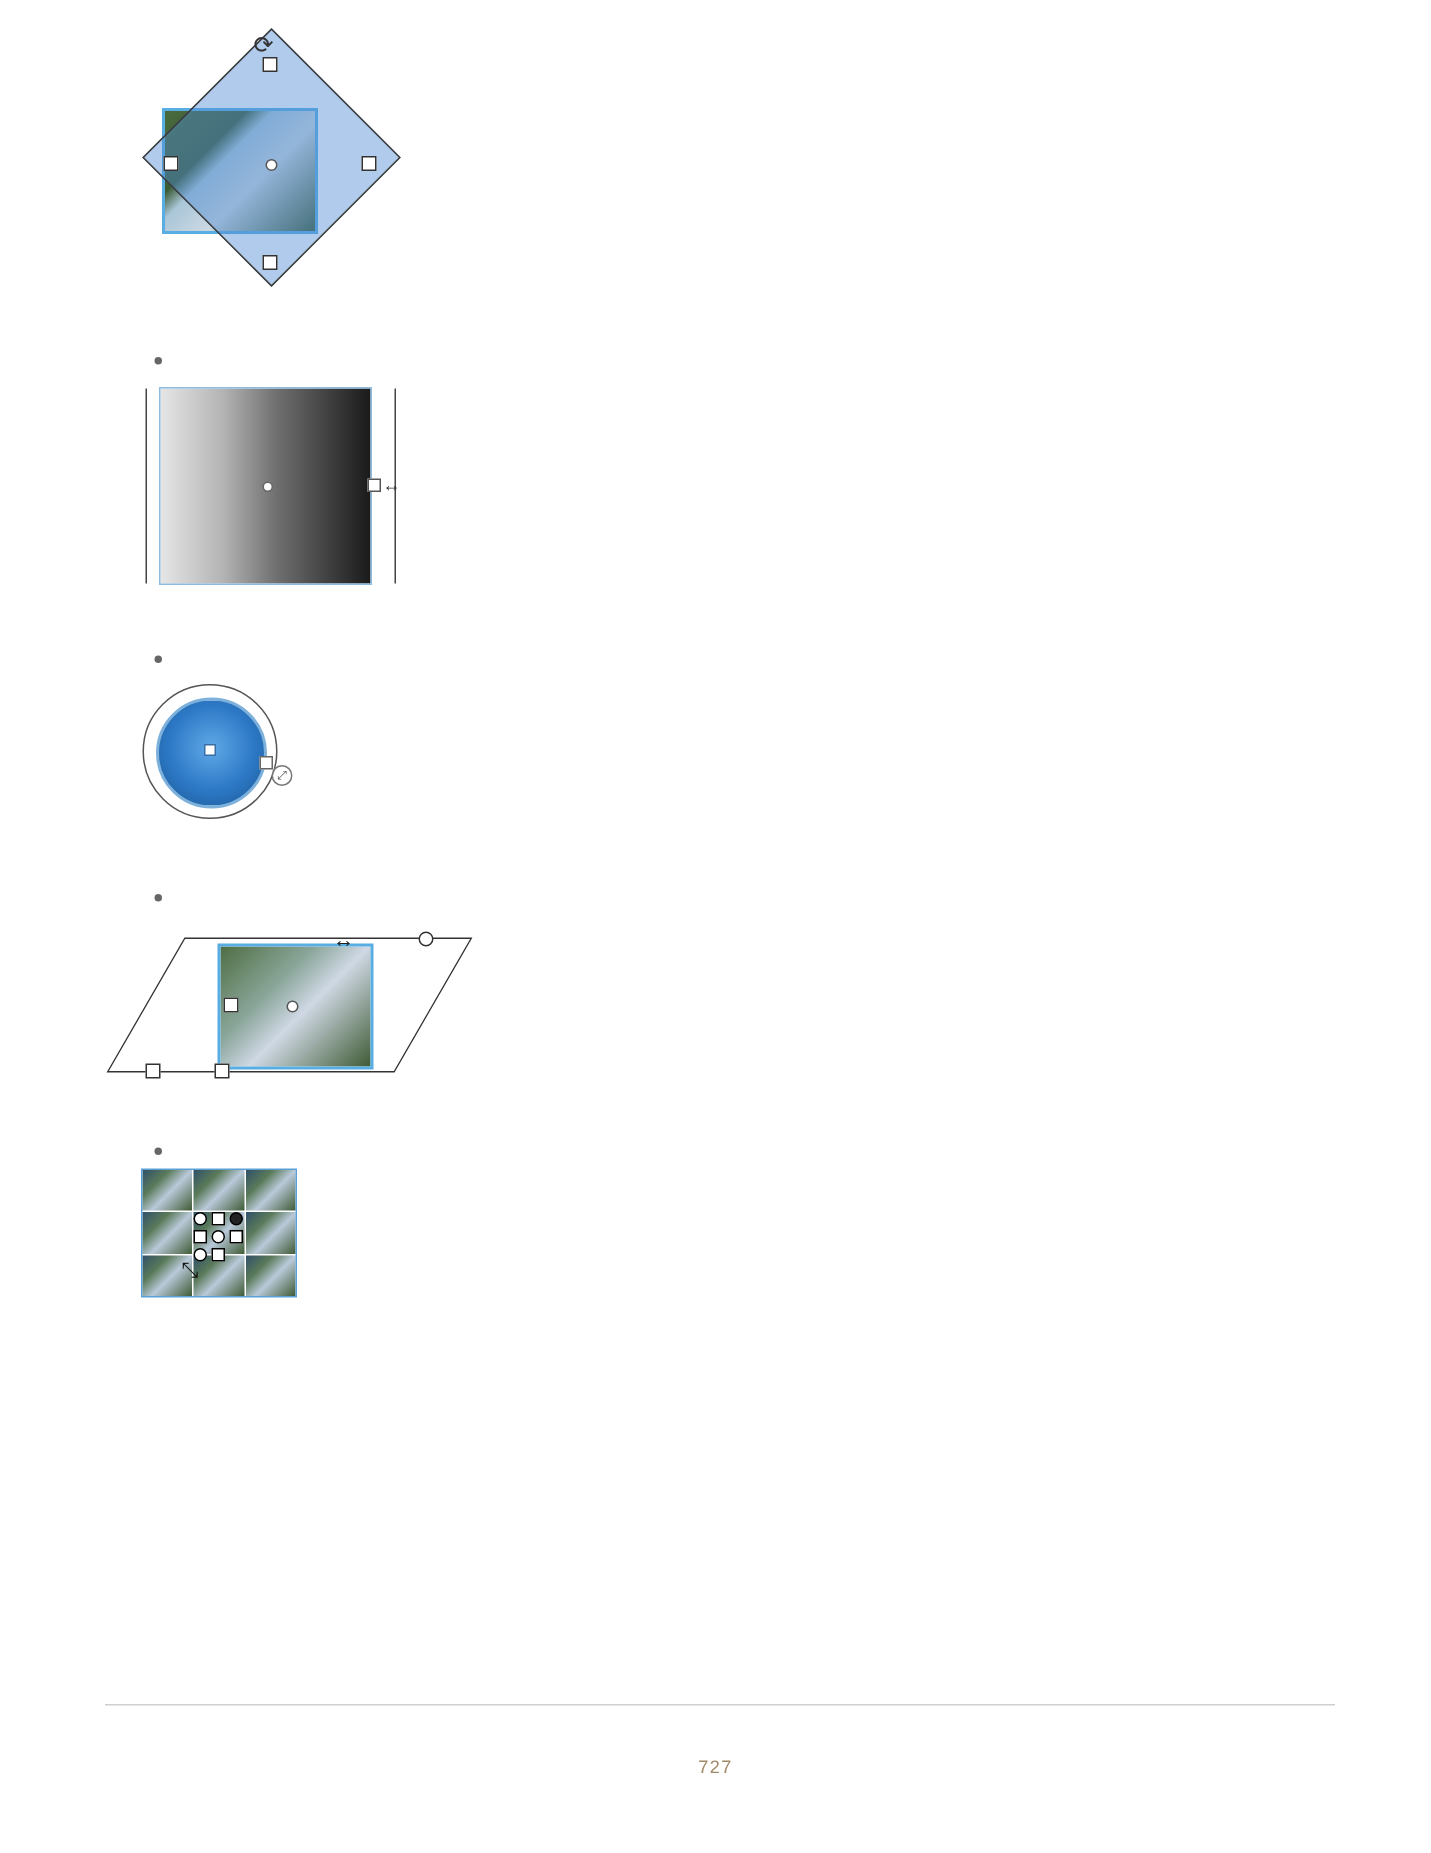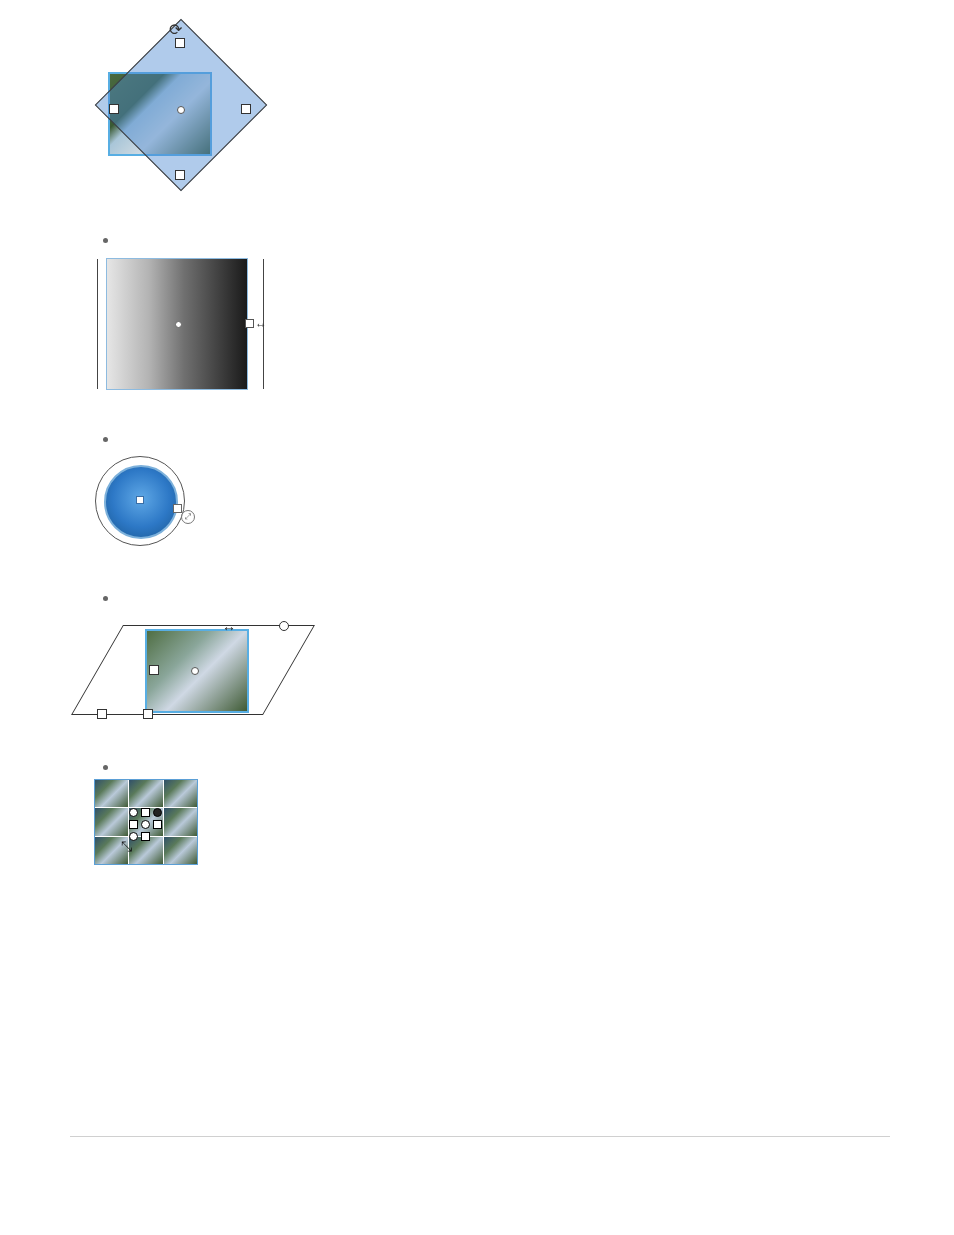--- a/index.html
+++ b/index.html
@@ -376,13 +376,14 @@
         <div class="c c6"></div>
         <div class="c c7"></div>
         <div class="c c8"></div>
       </div>
       <div class="cursor">⤡</div>
     </div>
 
   </div>
 
   <hr class="hr">
+  <div class="page-num">727</div>
 </div>
 
 </body></html>

